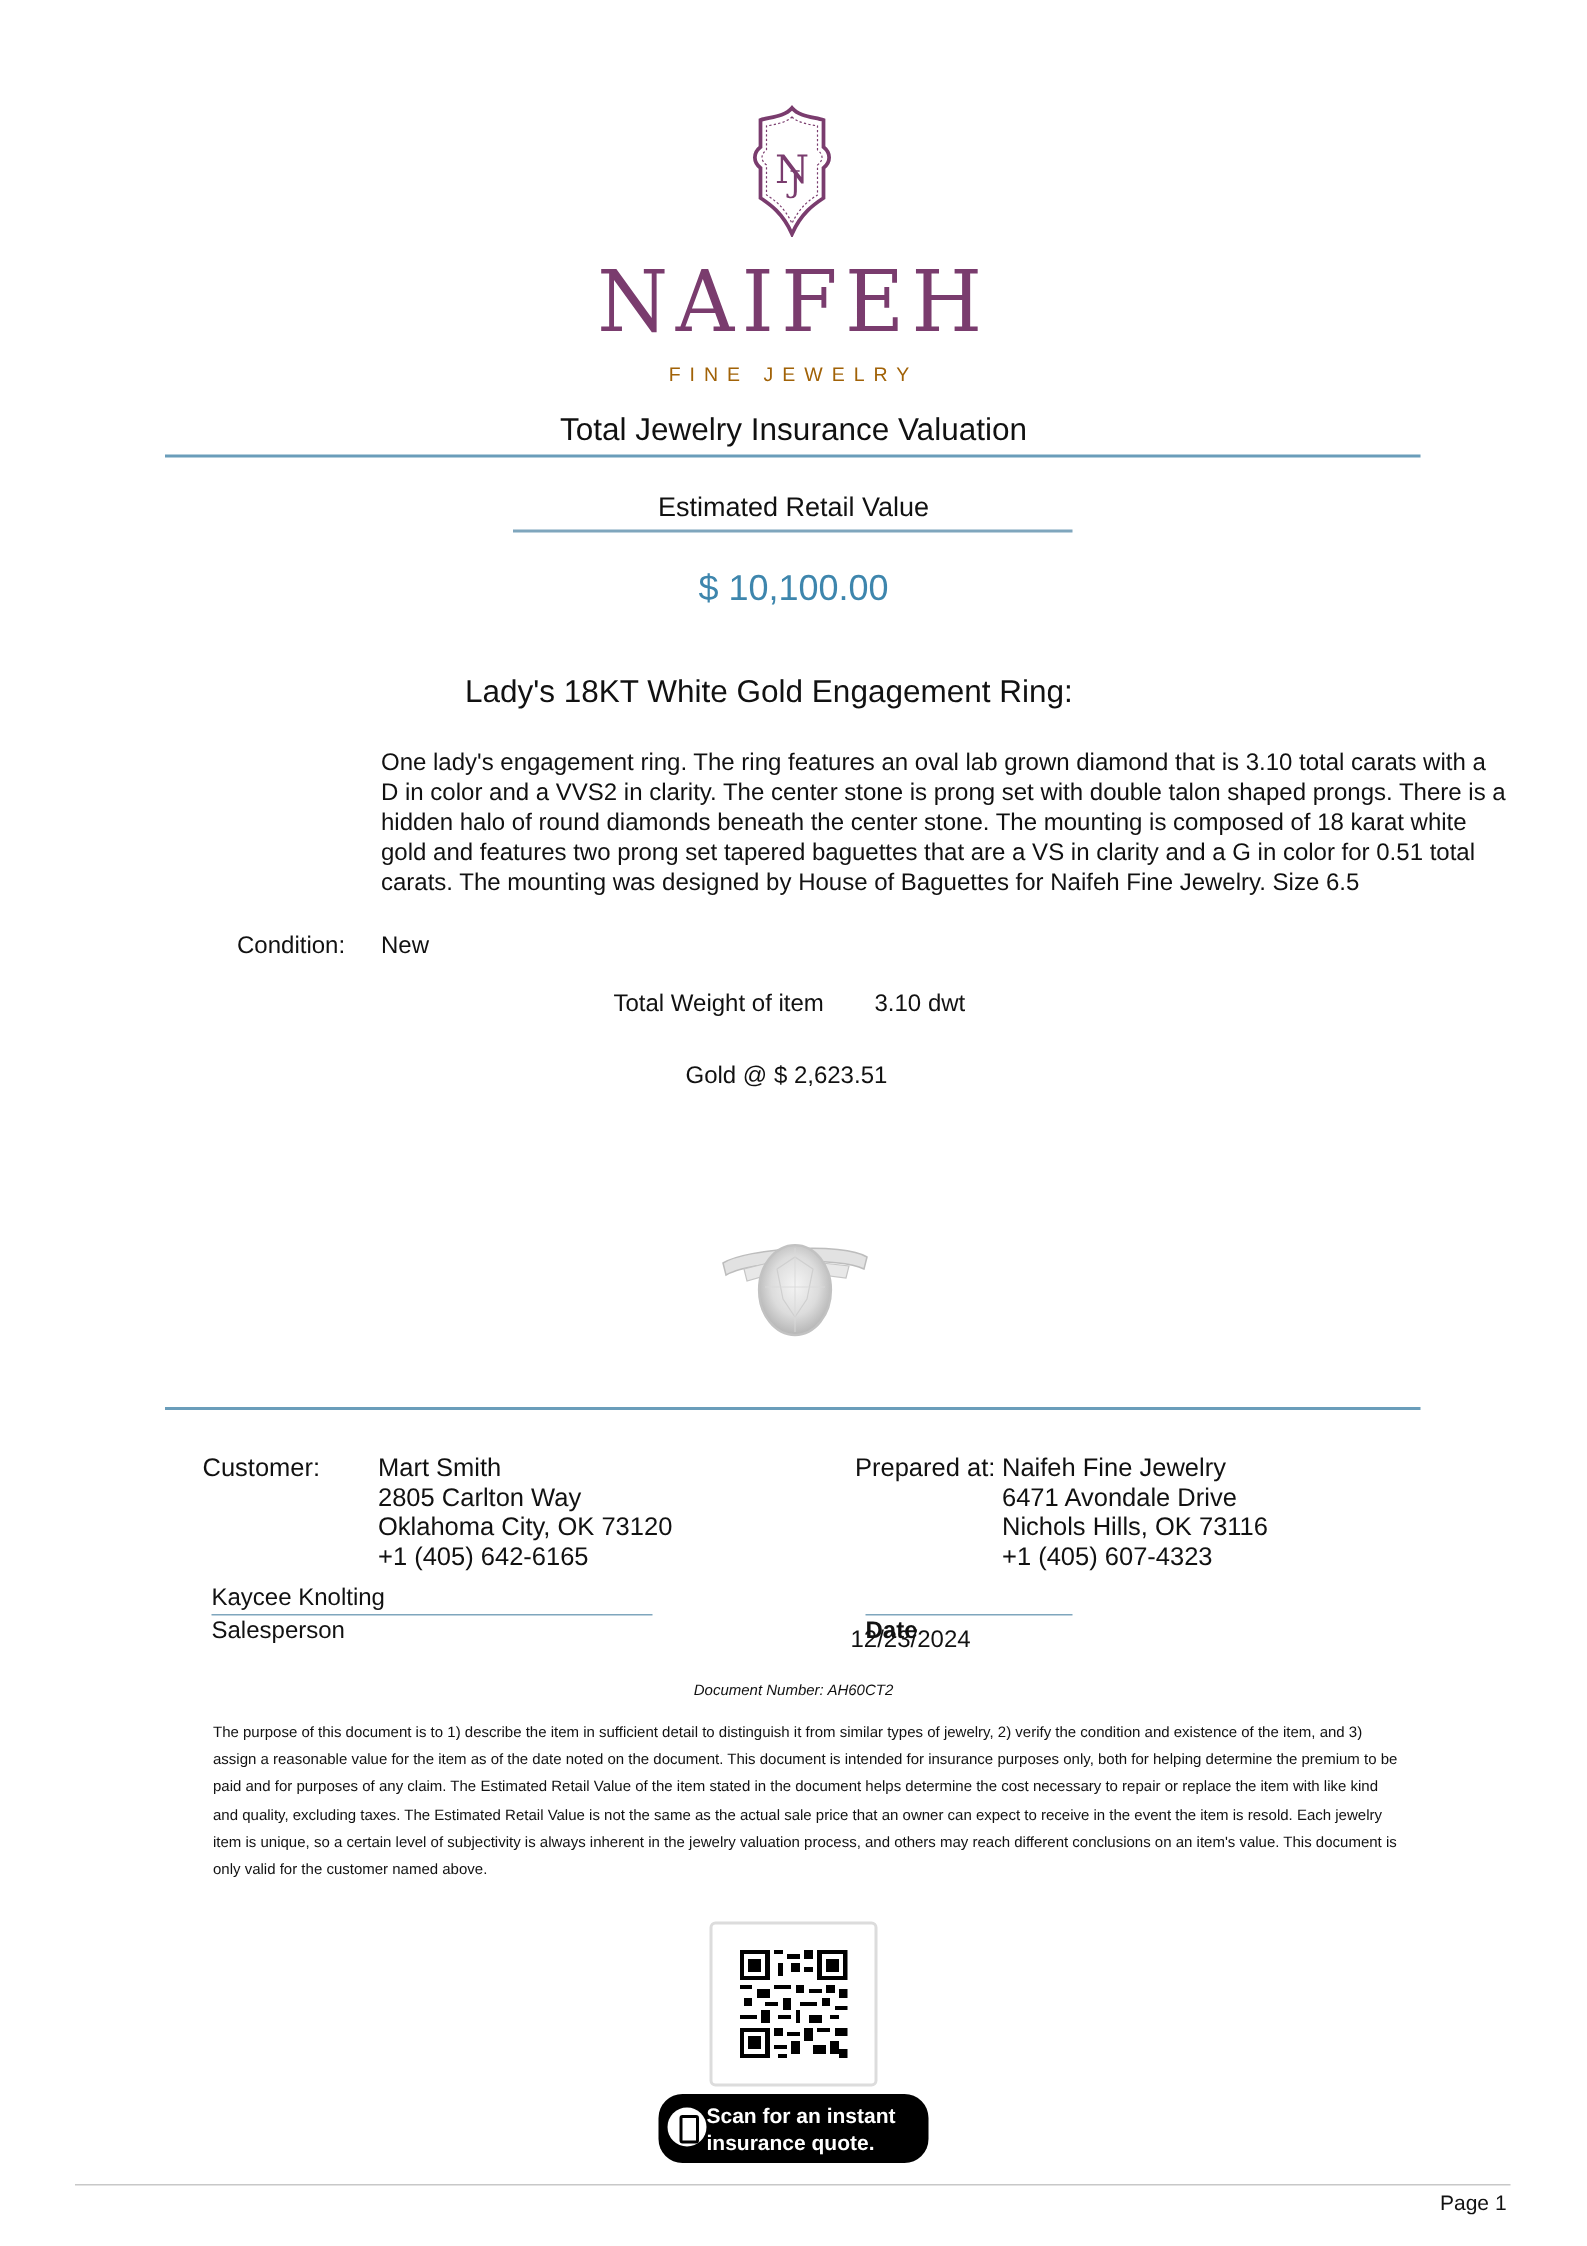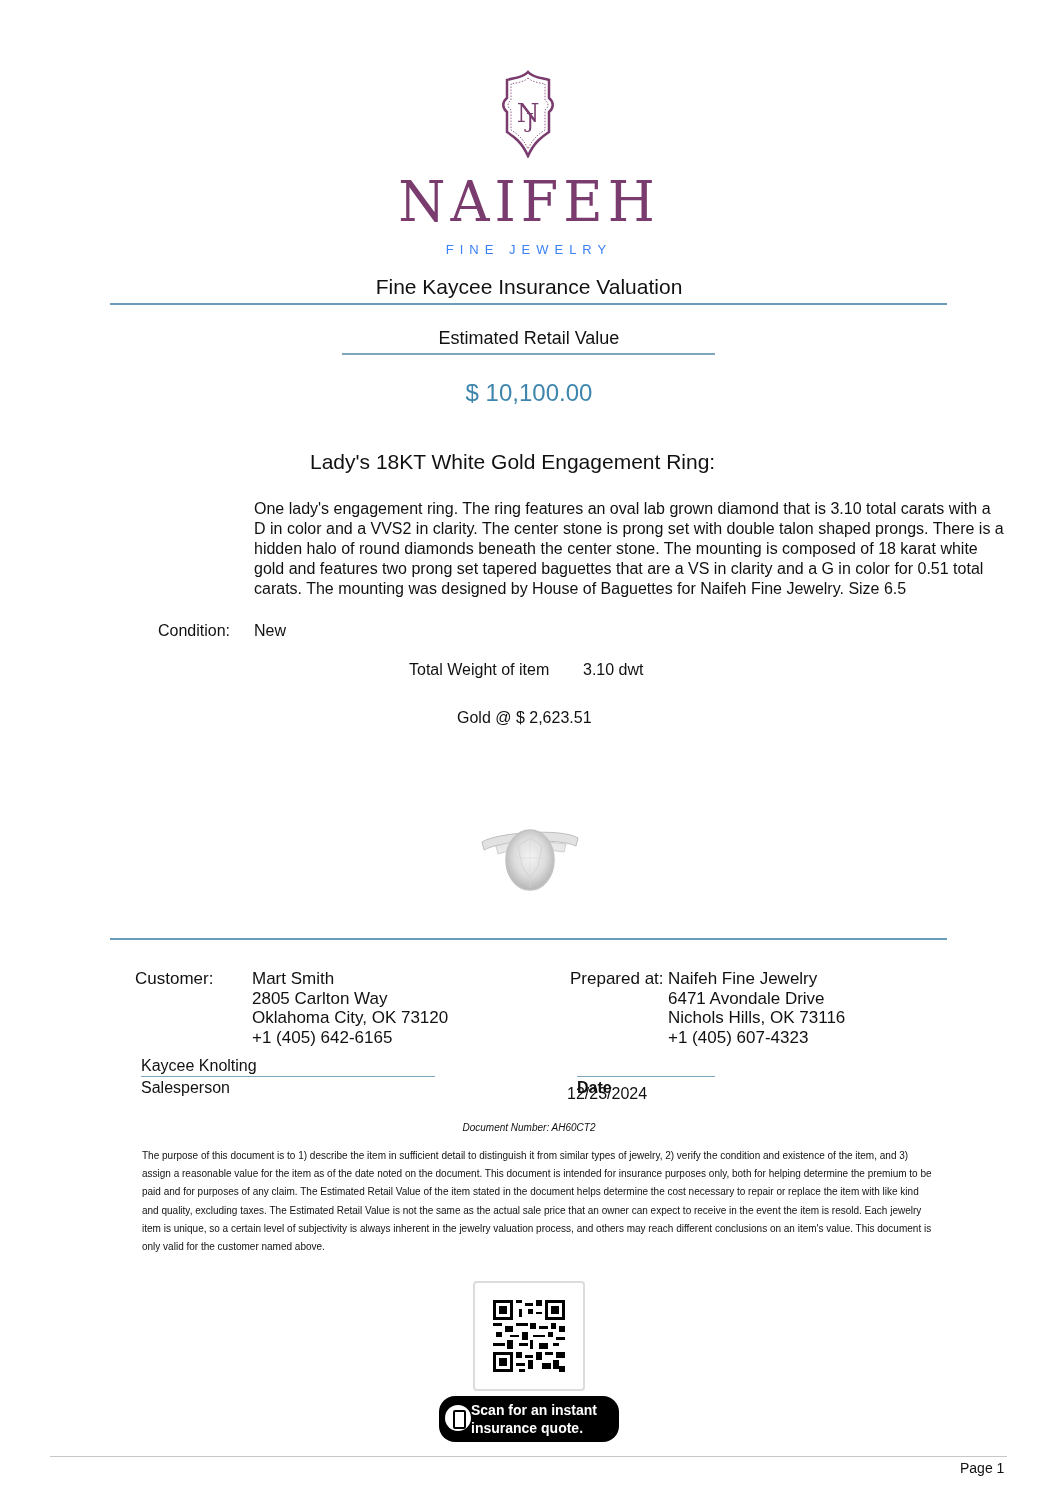--- a/index.html
+++ b/index.html
@@ -4,21 +4,21 @@
   <style>
     * { box-sizing: border-box; margin: 0; padding: 0; }
     html, body { width: 1058px; height: 1497px; background: #ffffff; }
     body { position: relative; font-family: "Liberation Sans", sans-serif; color: #111; overflow: hidden; }
     .abs { position: absolute; }
     .center { left: 0; width: 1058px; text-align: center; }
 
     
     .crest { left: 499px; top: 70px; width: 58px; height: 88px; }
     .brand { top: 170px; font-family: "DejaVu Serif", "Liberation Serif", serif; font-size: 54px; letter-spacing: 5px; color: #7a3c6e; font-weight: normal; transform: scaleY(1.05); }
-    .brand-sub { top: 242px; font-size: 13px; letter-spacing: 6px; color: #3b82f6; }
+    .brand-sub { top: 242px; font-size: 13px; letter-spacing: 6px; color: #a16207; }
 
     .doc-title { top: 275px; font-size: 21px; color: #111; }
     .rule-main { left: 110px; width: 837px; top: 303px; height: 2px; background: #6a9dba; }
     .erv-label { top: 328px; font-size: 18px; }
     .rule-erv { left: 342px; width: 373px; top: 353px; height: 2px; background: #7fa6bd; }
     .erv-amount { top: 379px; font-size: 24px; color: #3e86ad; }
 
     .item-title { left: 310px; top: 450px; font-size: 21px; }
     .item-desc { left: 254px; top: 499px; width: 750px; font-size: 16px; line-height: 20px; }
     .cond-label { left: 158px; top: 622px; font-size: 16px; }
@@ -64,21 +64,21 @@
 
 <svg class="abs crest" viewBox="0 0 58 88">
   <path d="M29 2 C34 8 44 8 50 10 L50 28 C55 32 55 38 50 42 L50 62 C44 66 35 72 29 86 C23 72 14 66 8 62 L8 42 C3 38 3 32 8 28 L8 10 C14 8 24 8 29 2 Z" fill="none" stroke="#7a3c6e" stroke-width="2.5"></path>
   <path d="M29 8 C33 12 41 13 46 14 L46 30 C50 33 50 37 46 40 L46 60 C41 63 34 68 29 79 C24 68 17 63 12 60 L12 40 C8 37 8 33 12 30 L12 14 C17 13 25 12 29 8 Z" fill="none" stroke="#7a3c6e" stroke-width="0.8" stroke-dasharray="1.5 1.5"></path>
   <text x="29" y="52" text-anchor="middle" font-family="DejaVu Serif, serif" font-size="26" fill="#7a3c6e">N</text>
   <text x="31" y="58" text-anchor="middle" font-family="DejaVu Serif, serif" font-size="20" fill="#7a3c6e">J</text>
 </svg>
 <div class="abs center brand">NAIFEH</div>
 <div class="abs center brand-sub">FINE JEWELRY</div>
 
-<div class="abs center doc-title">Fine Kaycee Insurance Valuation</div>
+<div class="abs center doc-title">Total Jewelry Insurance Valuation</div>
 <div class="abs rule-main"></div>
 <div class="abs center erv-label">Estimated Retail Value</div>
 <div class="abs rule-erv"></div>
 <div class="abs center erv-amount">$ 10,100.00</div>
 
 <div class="abs item-title">Lady's 18KT White Gold Engagement Ring:</div>
 <div class="abs item-desc">One lady's engagement ring. The ring features an oval lab grown diamond that is 3.10 total carats with a D in color and a VVS2 in clarity. The center stone is prong set with double talon shaped prongs. There is a hidden halo of round diamonds beneath the center stone. The mounting is composed of 18 karat white gold and features two prong set tapered baguettes that are a VS in clarity and a G in color for 0.51 total carats. The mounting was designed by House of Baguettes for Naifeh Fine Jewelry. Size 6.5</div>
 <div class="abs cond-label">Condition:</div>
 <div class="abs cond-value">New</div>
 <div class="abs weight-label">Total Weight of item</div>

